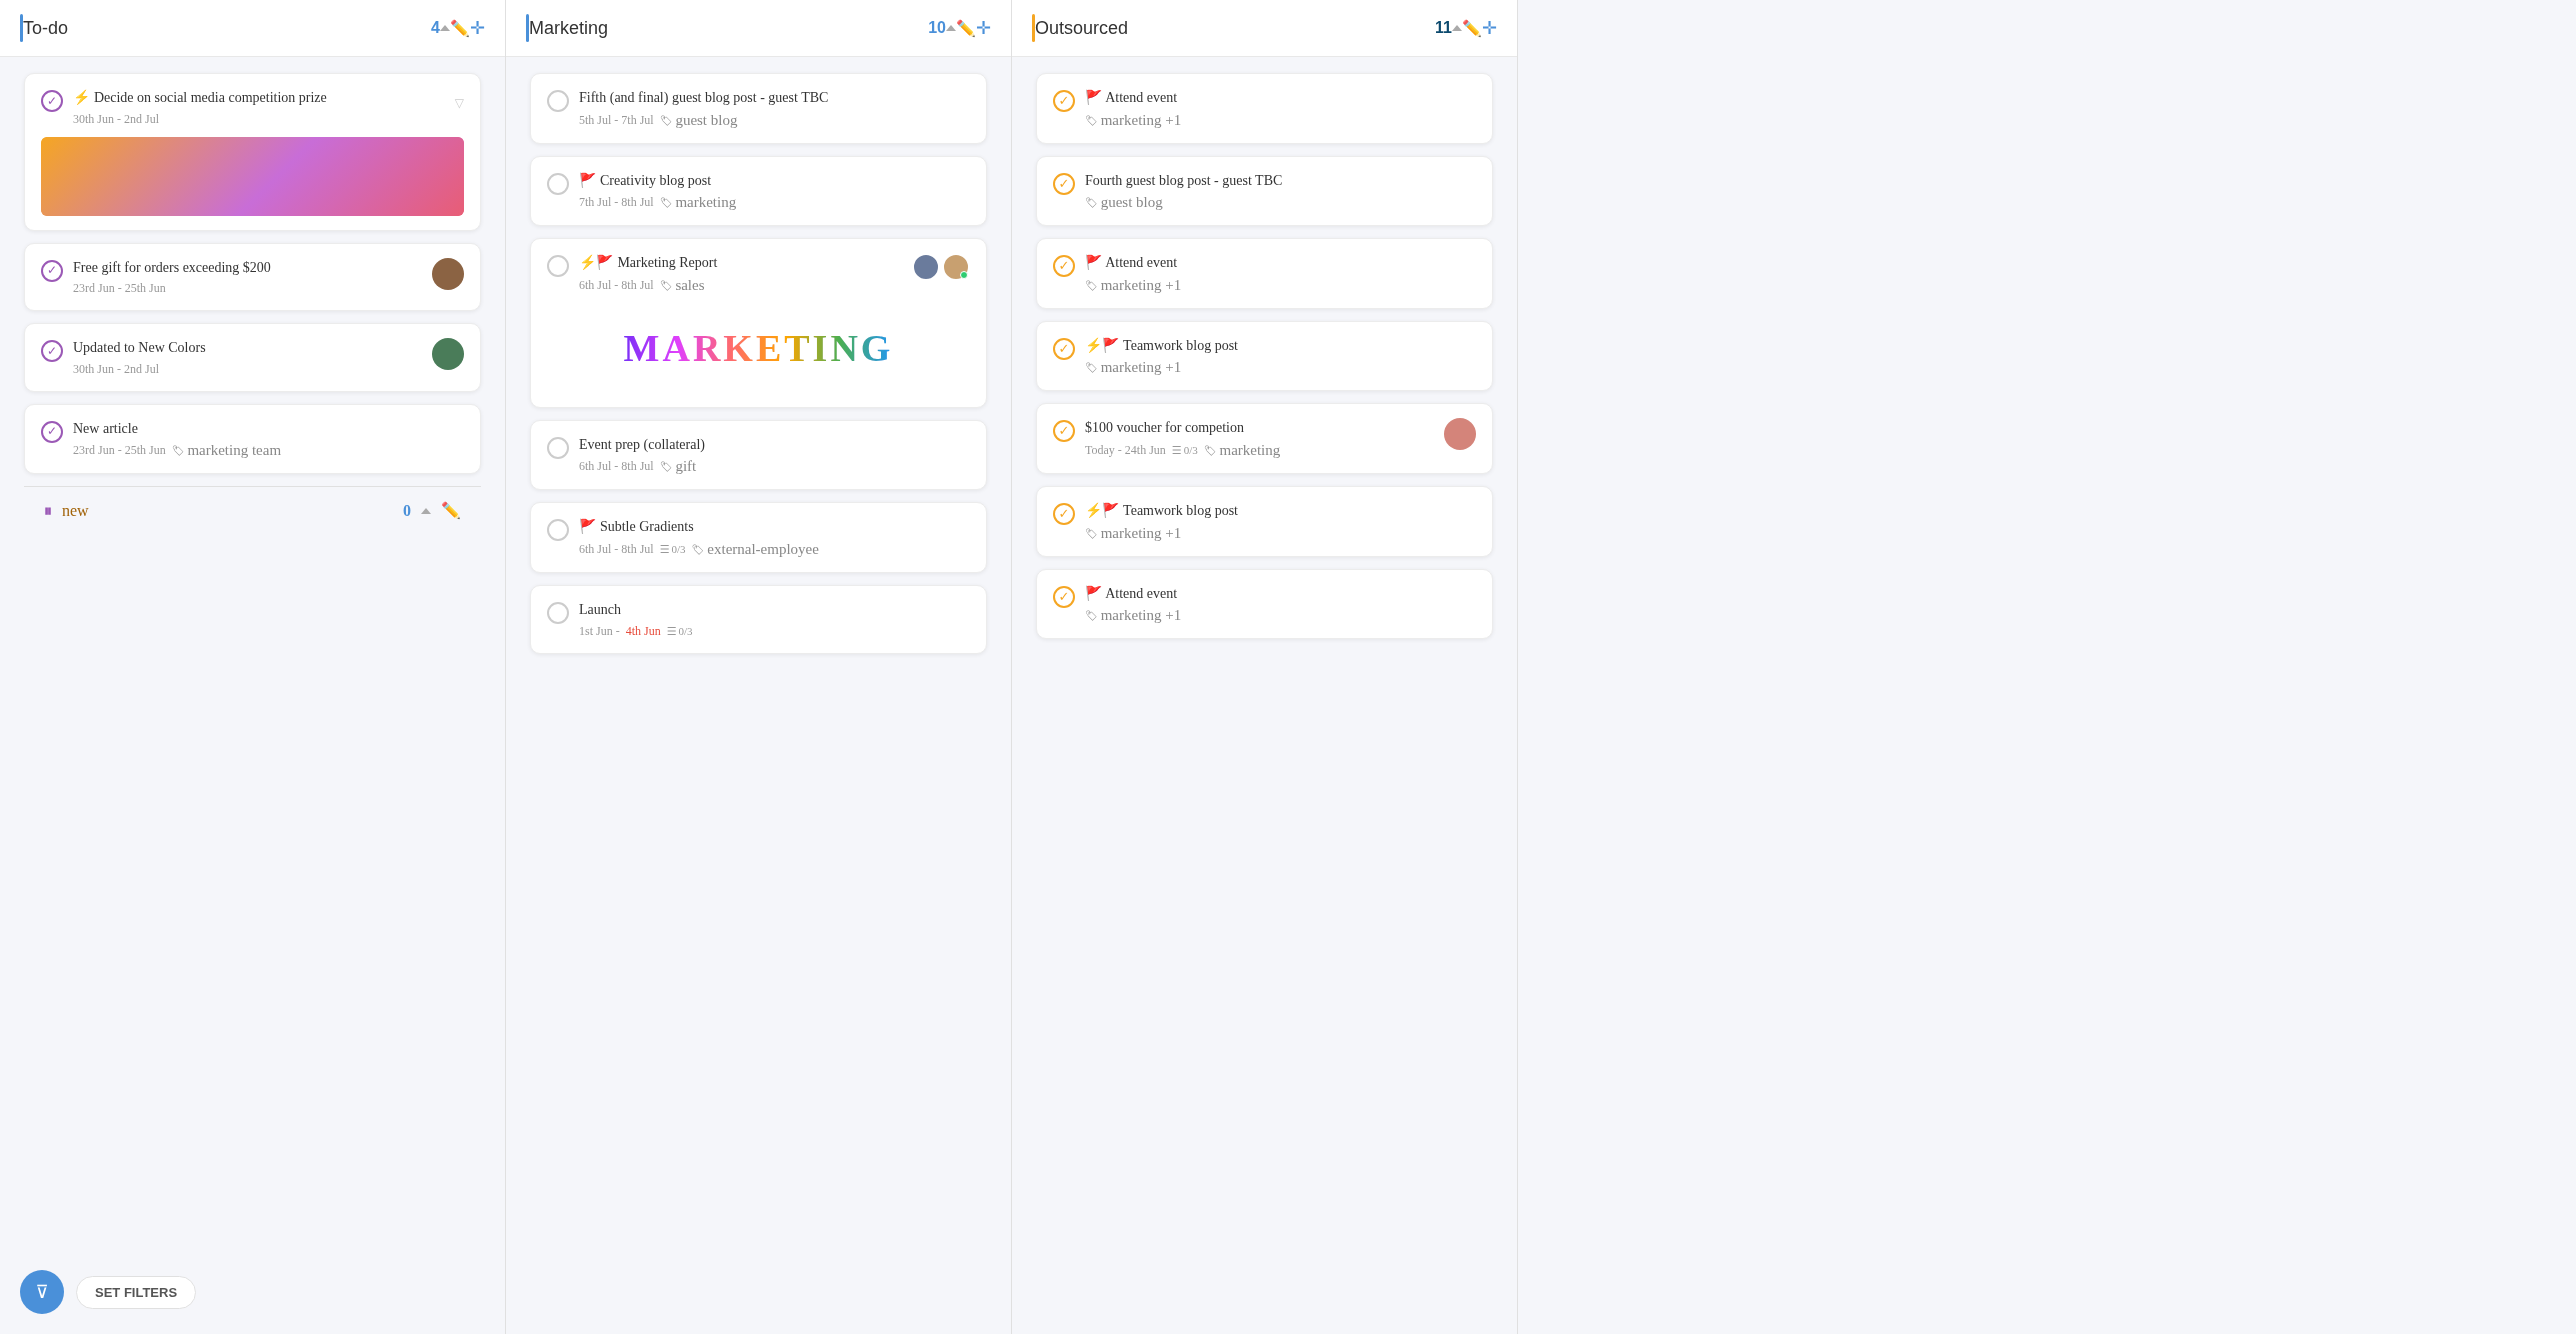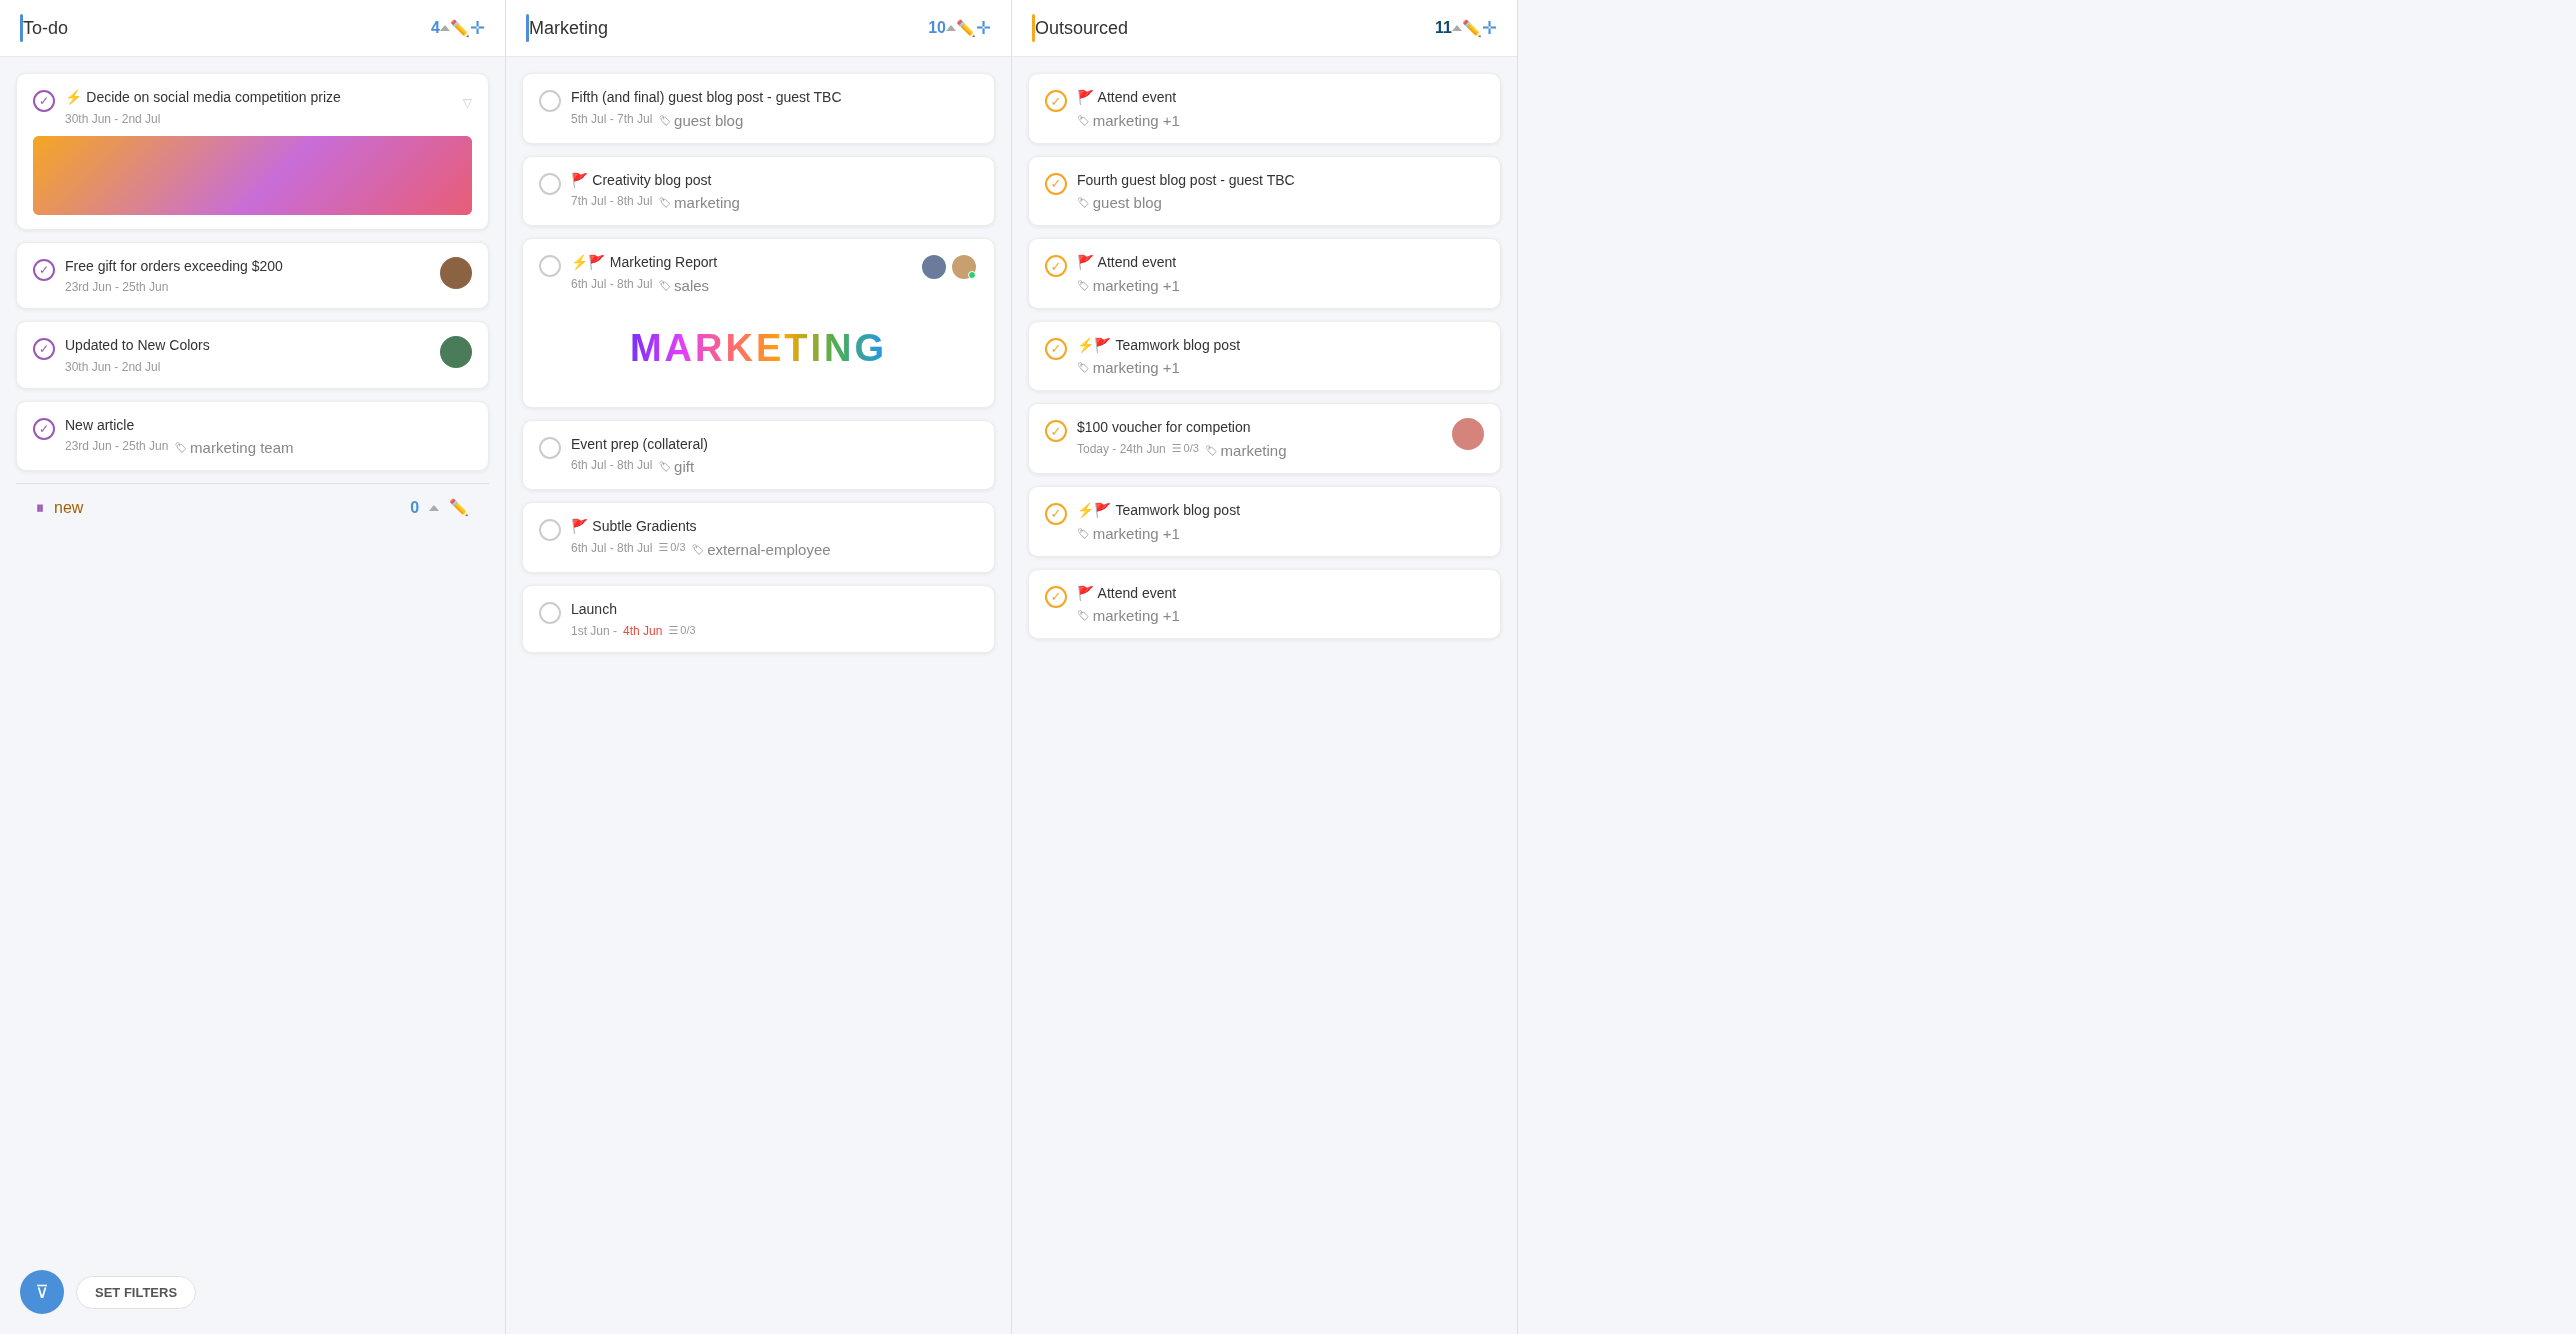--- a/index.html
+++ b/index.html
@@ -64,24 +64,25 @@
       cursor: pointer;
     }
     .move-icon {
       color: #4a90d9;
       font-size: 18px;
       cursor: pointer;
     }
     .column-body {
       flex: 1;
       overflow-y: auto;
-      padding: 16px 16px;
+      padding: 16px 24px;
       display: flex;
       flex-direction: column;
       gap: 12px;
+      font-family: Liberation Serif, serif;
     }
     .card {
       background: #fff;
       border-radius: 10px;
       padding: 14px 16px;
       box-shadow: 0 1px 4px rgba(0,0,0,0.07);
       border: 1px solid #ececec;
     }
     .card-top {
       display: flex;
@@ -122,21 +123,21 @@
       font-size: 14px;
       color: #333;
       line-height: 1.4;
       font-weight: 400;
     }
     .card-meta {
       font-size: 12px;
       color: #999;
       margin-top: 4px;
       display: flex;
-      align-items: flex-start;
+      align-items: center;
       gap: 6px;
       flex-wrap: wrap;
     }
     .tag {
       display: inline-flex;
       align-items: center;
       gap: 3px;
       font-size: 15px;
       color: #888;
     }

